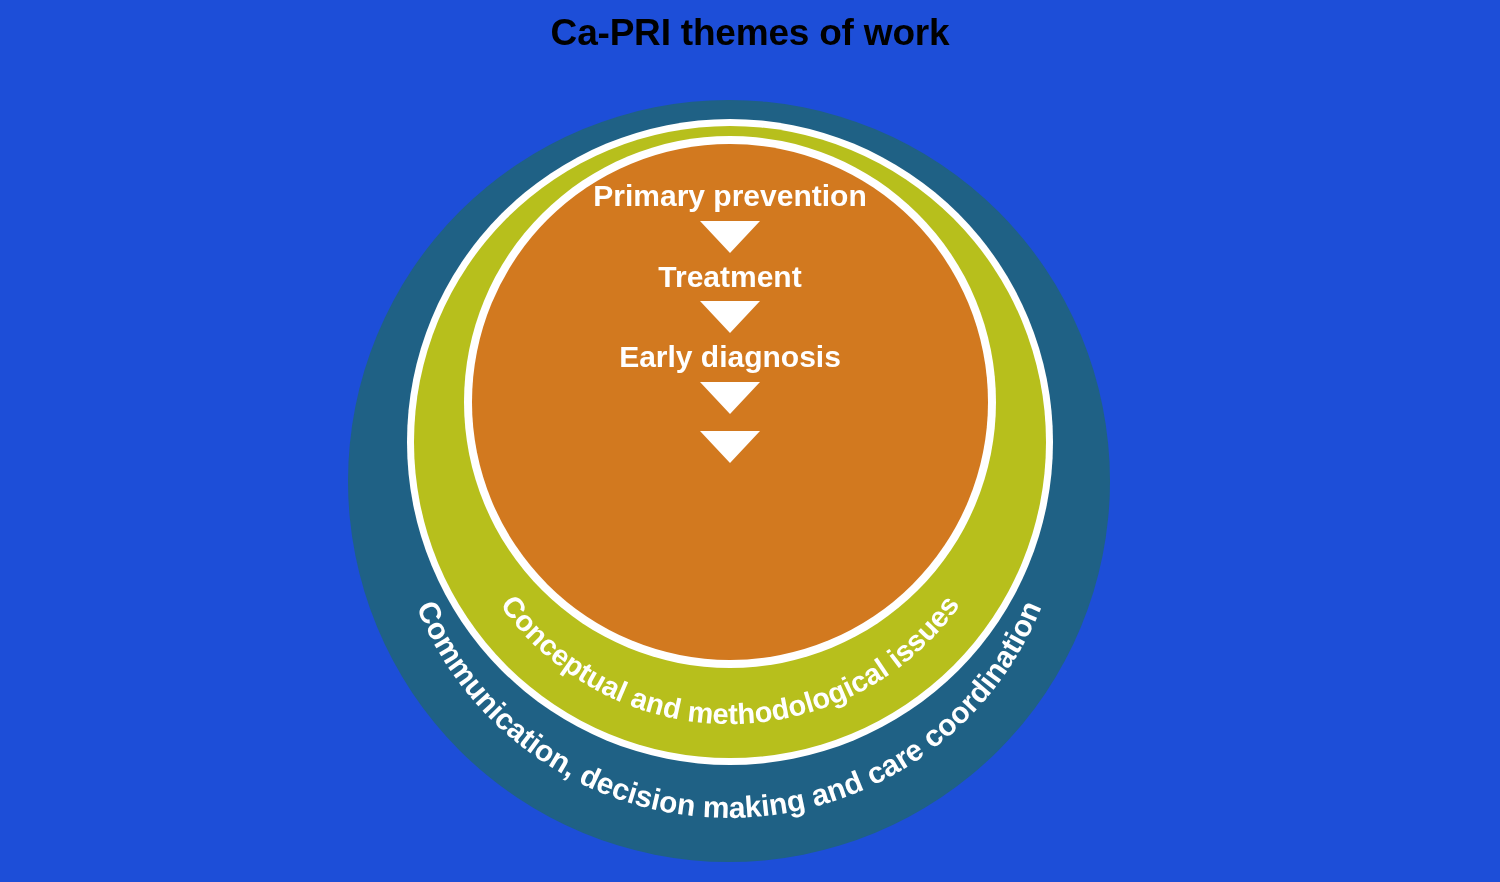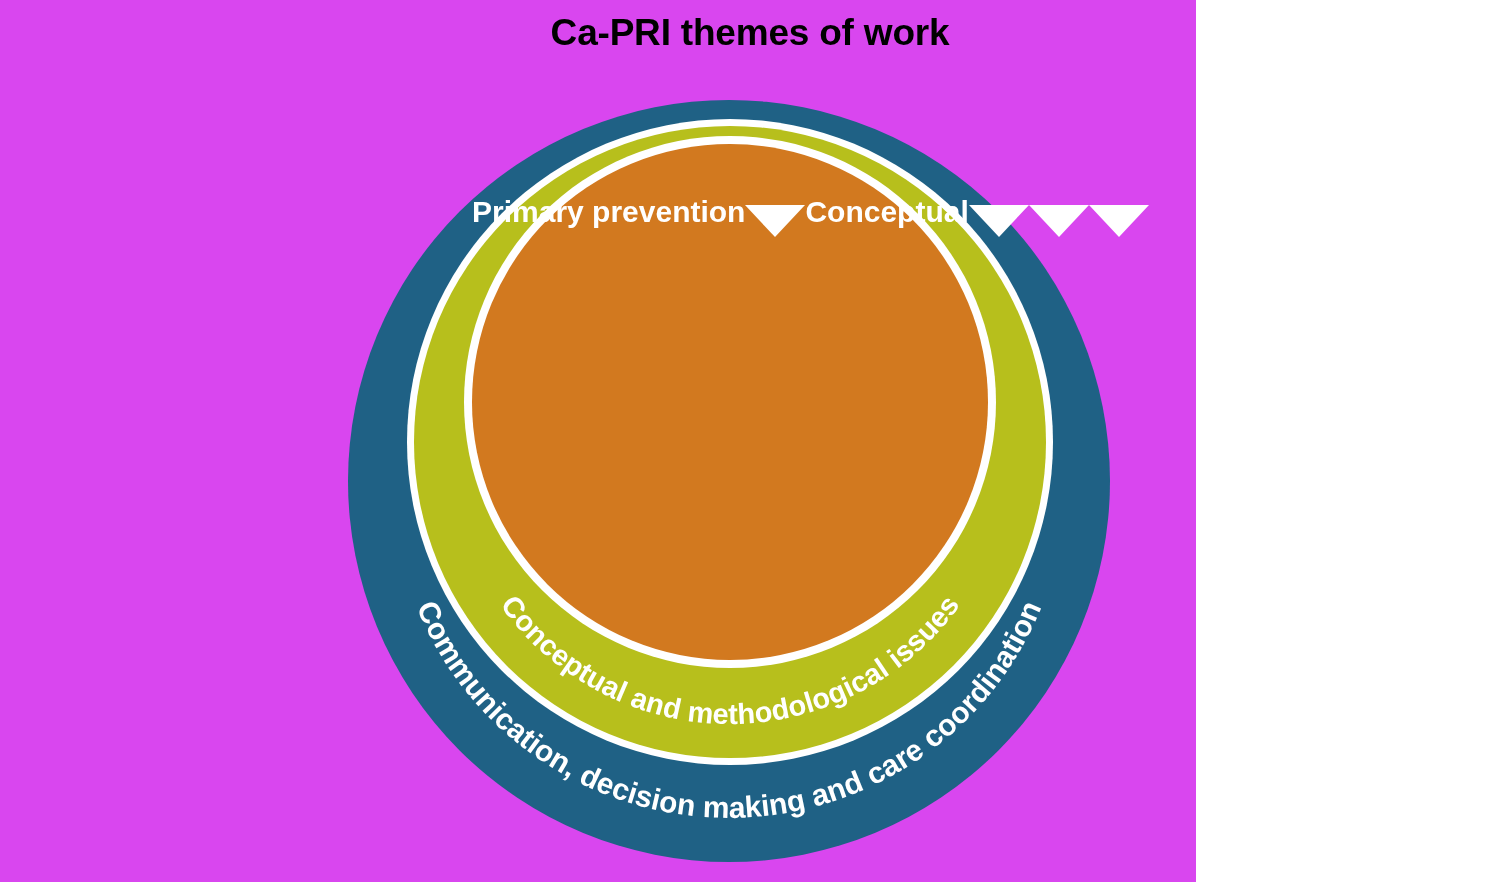--- a/index.html
+++ b/index.html
@@ -8,23 +8,23 @@
     background: #ffffff;
   }
   body {
     width: 1500px;
     height: 882px;
     overflow: hidden;
     font-family: "Liberation Sans", sans-serif;
   }
   .slide {
     position: relative;
-    width: 1196px;
+    width: 1500px;
     height: 882px;
-    background: #d946ef;
+    background: #1d4ed8;
   }
   .slide-title {
     position: absolute;
     top: 12px;
     left: 0;
     width: 1500px;
     text-align: center;
     font-family: "Liberation Sans", sans-serif;
     font-weight: bold;
     font-size: 37px;
@@ -50,25 +50,25 @@
     font-family: "Liberation Sans", sans-serif;
     font-weight: bold;
     fill: #ffffff;
   }
   .ring-label-outer { font-size: 30px; }
   .ring-label-middle { font-size: 29px; }
 
   .funnel {
     position: absolute;
     left: 472px;
-    top: 196px;
+    top: 180px;
     width: 516px;
     display: flex;
-    flex-direction: row;
-    align-items: flex-start;
+    flex-direction: column;
+    align-items: center;
   }
   .funnel-step {
     font-family: "Liberation Sans", sans-serif;
     font-weight: bold;
     font-size: 30px;
     color: #ffffff;
     line-height: 1.05;
     white-space: nowrap;
     text-align: center;
   }
@@ -113,20 +113,21 @@
       </text>
 
       <text class="ring-label ring-label-middle">
         <textPath href="#middleTextPath" startOffset="50%" text-anchor="middle">Conceptual and methodological issues</textPath>
       </text>
     </svg>
 
     <div class="funnel">
       <div class="funnel-step">Primary prevention</div>
       <div class="funnel-arrow"></div>
-      <div class="funnel-step">Conceptual</div>
+      <div class="funnel-step">Treatment</div>
       <div class="funnel-arrow"></div>
+      <div class="funnel-step">Early diagnosis</div>
       <div class="funnel-arrow"></div>
       <div class="funnel-arrow"></div>
     </div>
 
   </div>
 </div>
 
 </body></html>

